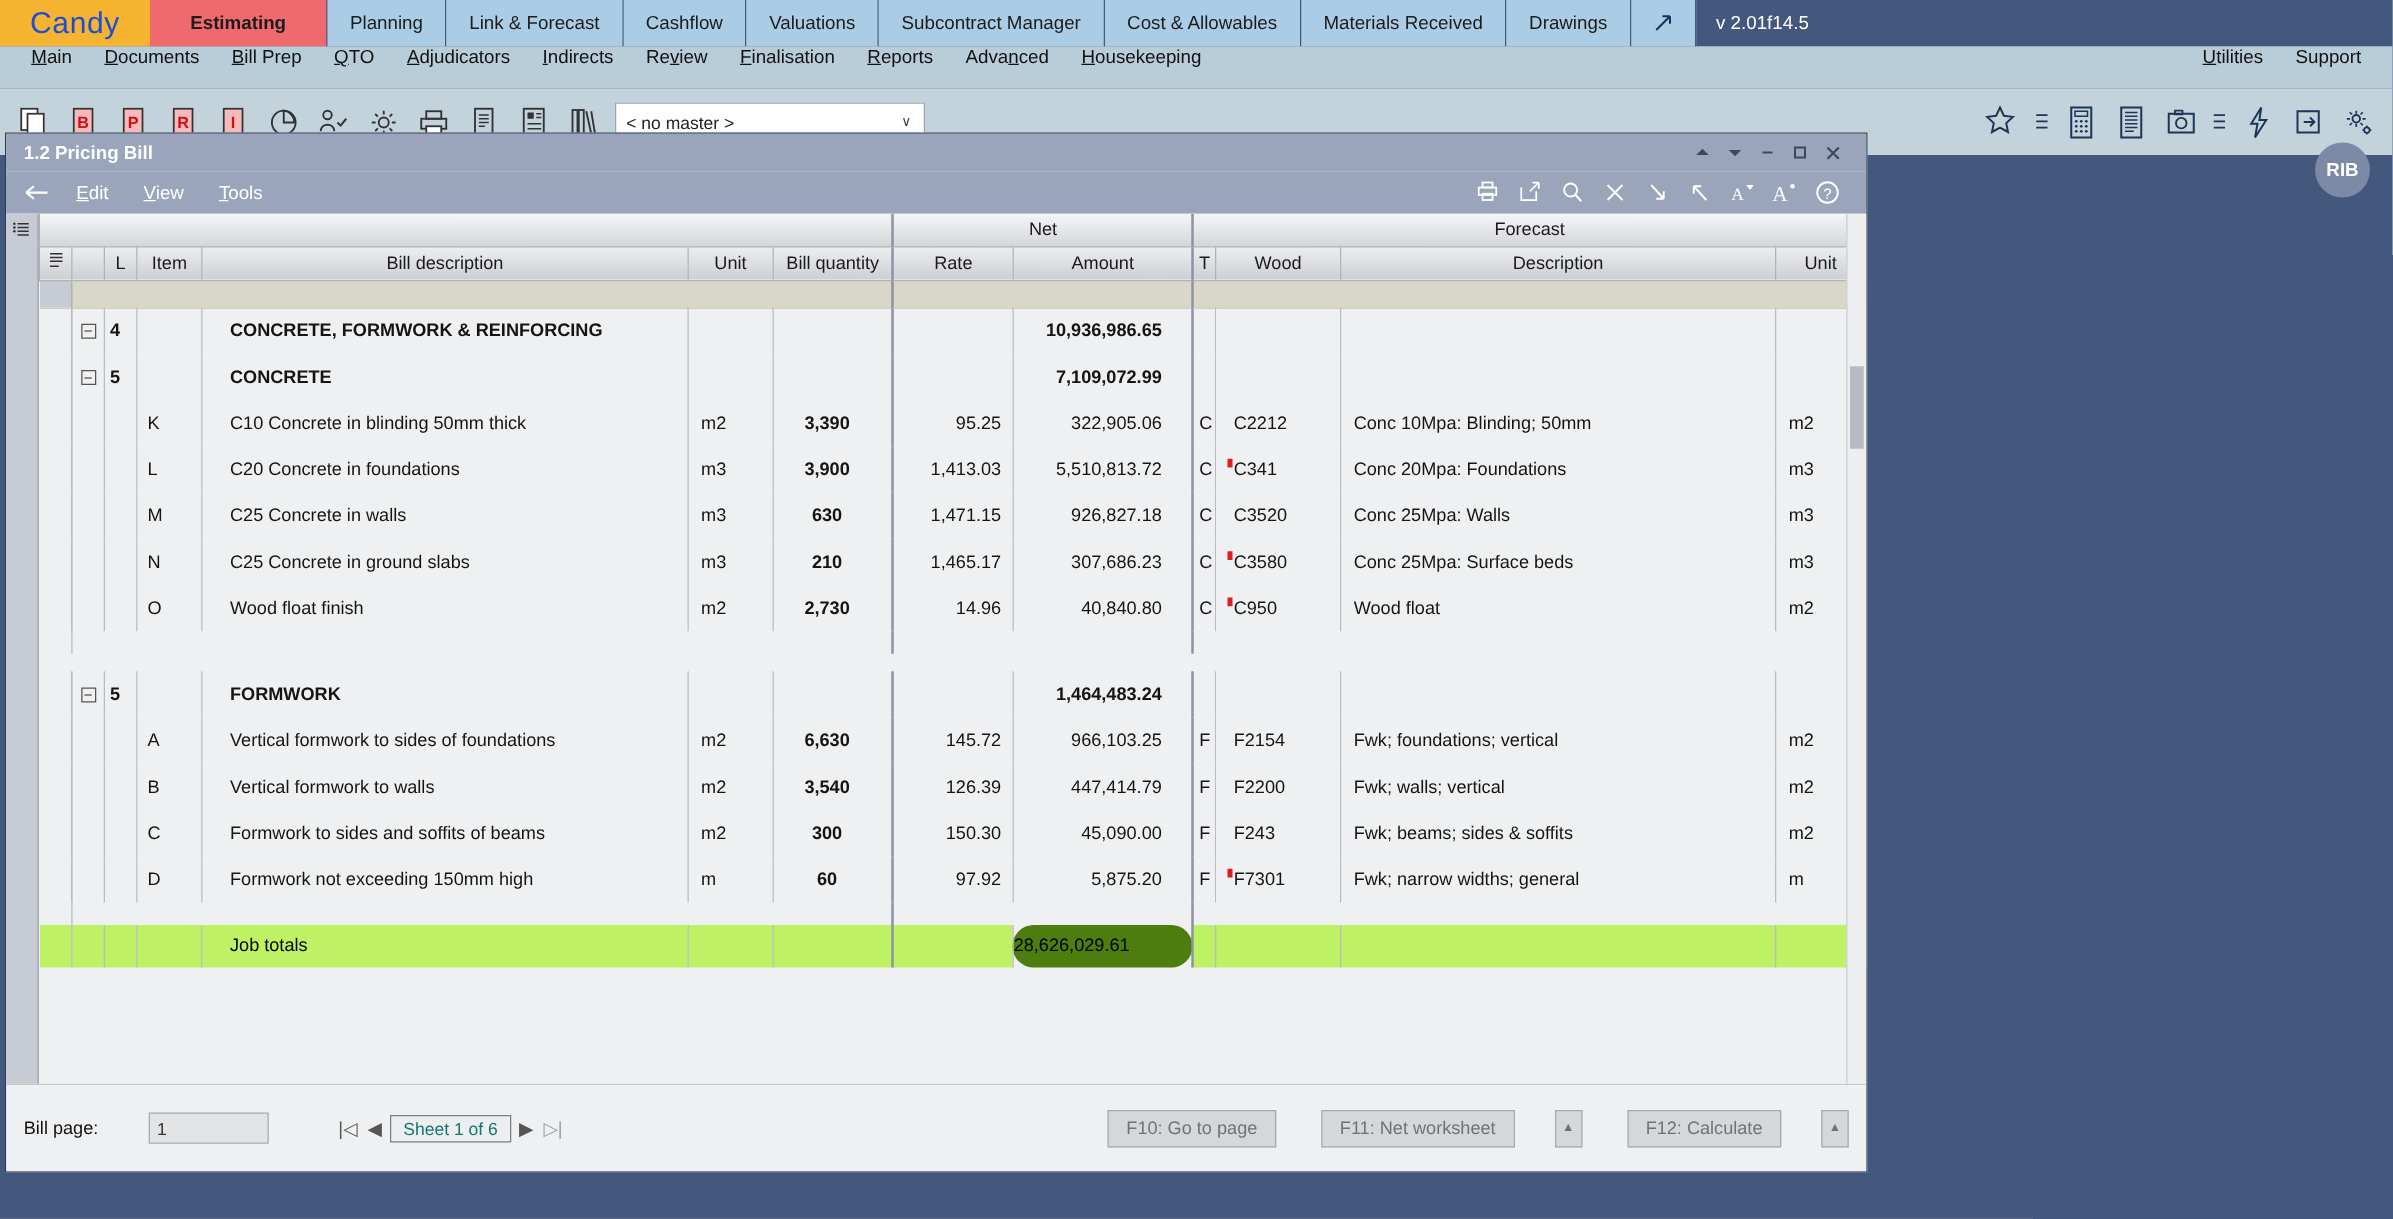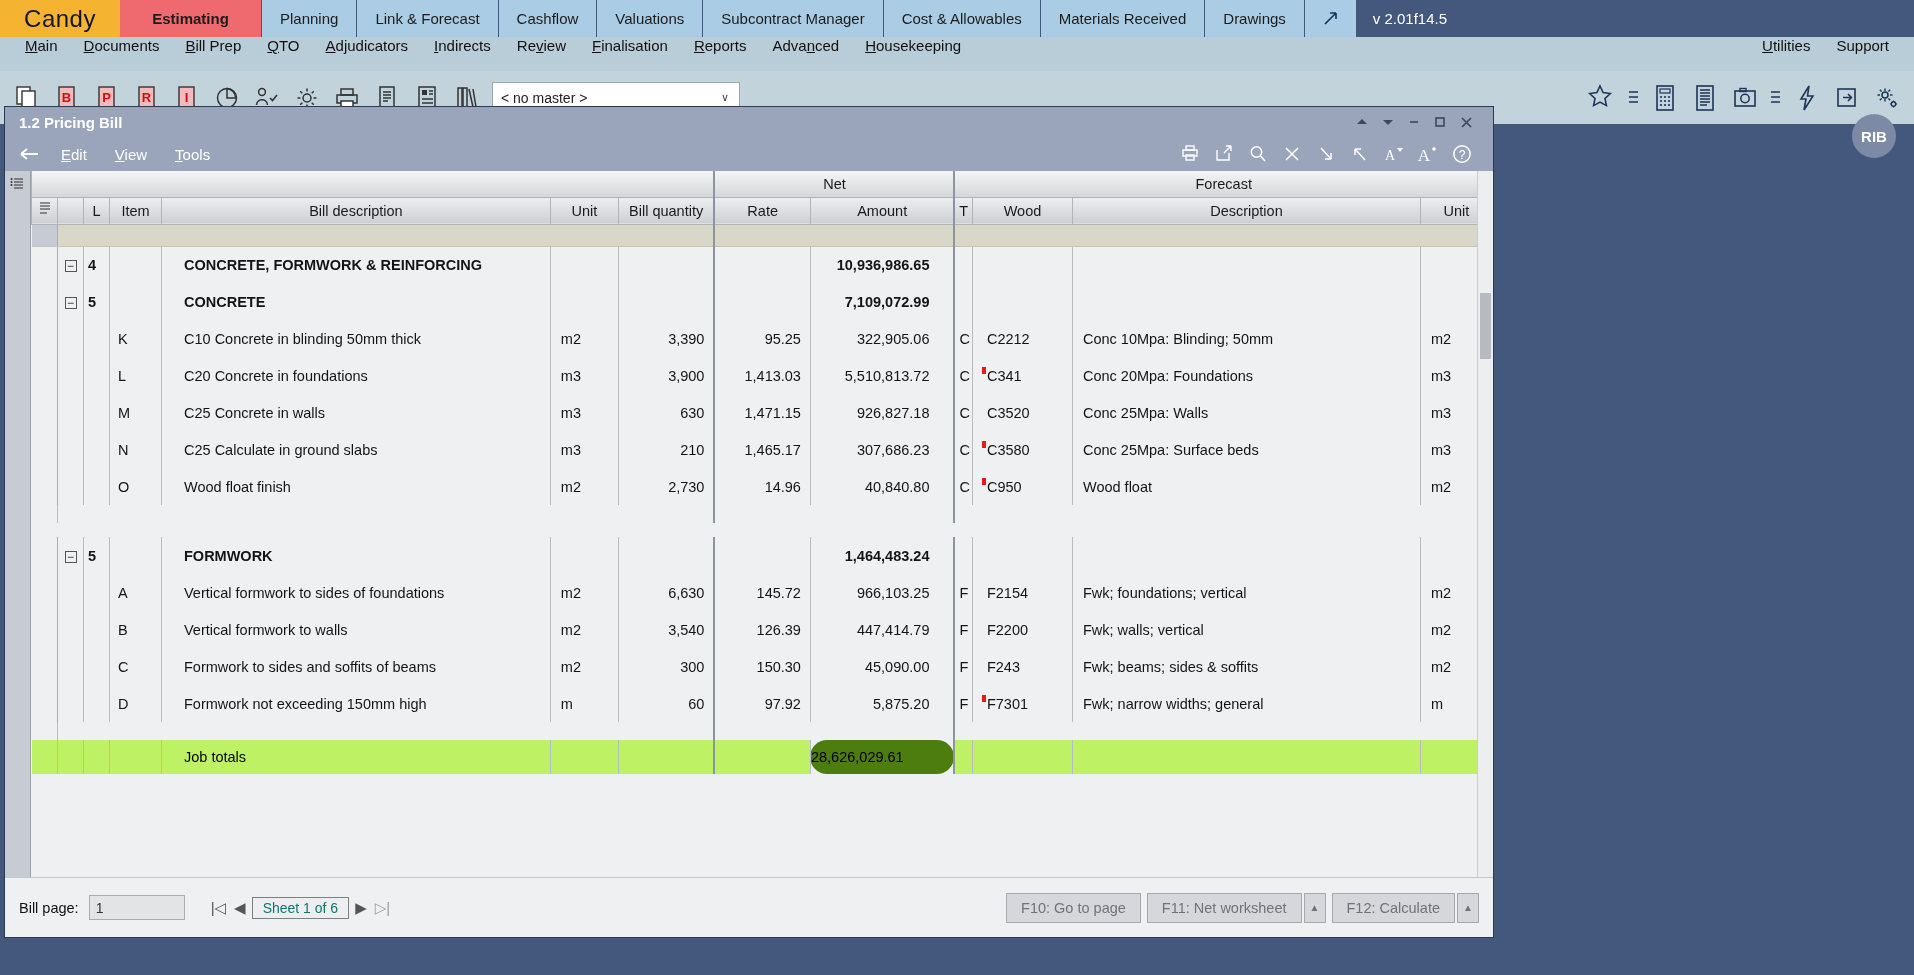--- a/index.html
+++ b/index.html
@@ -14,21 +14,21 @@
 
   
   #app-root { width: 1914px; height: 975px; position: relative; background: #44577d; }
 
   .topbar {
     height: 37px; display: flex; align-items: stretch;
     background: #3d5party;
     background: #44577d;
   }
   .brand {
-    width: 120px; background: #f5b332; color: #0f172a;
+    width: 120px; background: #f5b332; color: #1d4ed8;
     display: flex; align-items: center; justify-content: center;
     font-size: 24px; letter-spacing: .5px;
   }
   .tab {
     background: #aacce4; color: #1c1c1c;
     display: flex; align-items: center; justify-content: center;
     font-size: 15px; padding: 0 18px;
     border-right: 1px solid #44577d;
     white-space: nowrap;
   }
@@ -124,21 +124,21 @@
   td.gut { width: 26px; background: #c9ccd3; border-right: 1px solid #a8acb4; }
   td.expand { width: 26px; background: #eff0f1; text-align:center; border-right:none; }
   .exp-box {
     display:inline-block; width: 12px; height: 12px; border: 1px solid #555;
     line-height: 10px; font-size: 12px; text-align:center; color:#333; background:#eff0f1;
   }
   td.lvl { width: 26px; text-align: left; padding-left: 4px; font-weight: bold; }
   td.item { width: 52px; padding-left: 8px; }
   td.desc { padding-left: 22px; }
   td.unit { width: 68px; padding-left: 10px; }
-  td.qty  { width: 96px; text-align: right; padding-right: 9px; }
+  td.qty  { width: 96px; text-align: center; padding-right: 9px; font-weight: bold; }
   td.rate { width: 96px; text-align: right; padding-right: 9px; }
   td.amount { width: 144px; text-align: right; padding-right: 24px; }
   td.tcol { width: 18px; padding-left: 4px; }
   td.code { width: 100px; padding-left: 14px; position: relative; }
   td.pdesc { padding-left: 10px; }
   td.punit { width: 72px; padding-left: 10px; }
 
   .lvl4 { color: #e4760e; font-weight: bold; }
   .lvl5 { color: #2a6ebb; font-weight: bold; }
   .amt4 { color: #e4760e; font-weight: bold; }
@@ -152,22 +152,22 @@
   
   .vsep-left { border-left: 2px solid #8c93a3 !important; }
 
   
   .totals-row td { height: 34px; background: #bef264; border-right: 1px solid #b9bcc4; }
   .totals-row td.jt { padding-left: 22px; }
   .totals-row td.jtamt { text-align: left; padding-right: 9px; background: #4d7c0f; border-radius: 17px; }
 
   
   .winfooter {
-    height: 60px; background: #eff0f1; border-top: 1px solid #c4c7cd;
-    display: flex; align-items: center; padding: 0 14px; font-size: 14.5px; color:#111;
+    height: 70px; background: #eff0f1; border-top: 1px solid #c4c7cd;
+    display: flex; align-items: center; padding: 0 14px; font-size: 14.5px; color:#111;gap:30px;
   }
   .billpage-input {
     width: 96px; height: 25px; background: #e3e4e6; border: 1px solid #a9acb2;
     margin-left: 10px; padding: 0 6px; display:flex; align-items:center; font-size: 14px; color:#333;
   }
   .pager { display: flex; align-items: center; margin-left: 24px; gap: 4px; }
   .pgbtn { color:#555; font-size: 15px; padding: 0 2px; }
   .pgbtn.dim { color:#9aa0a8; }
   .sheetbox {
     border: 1px solid #7b7f86; background: #eceef0; padding: 2px 10px; font-size: 14px; color:#0f766e;
@@ -649,21 +649,21 @@
               <td class="cell code">C3520</td>
               <td class="cell pdesc">Conc 25Mpa: Walls</td>
               <td class="cell punit">m3</td>
             </tr>
 
             <tr class="datarow">
               <td class="gut"></td>
               <td class="expand cell"></td>
               <td class="cell lvl"></td>
               <td class="cell item">N</td>
-              <td class="cell desc subindent">C25 Calculate in ground slabs</td>
+              <td class="cell desc subindent">C25 Concrete in ground slabs</td>
               <td class="cell unit">m3</td>
               <td class="cell qty">210</td>
               <td class="cell rate vsep-left">1,465.17</td>
               <td class="cell amount">307,686.23</td>
               <td class="cell tcol vsep-left">C</td>
               <td class="cell code"><span class="redmark"></span><span>C3580</span></td>
               <td class="cell pdesc">Conc 25Mpa: Surface beds</td>
               <td class="cell punit">m3</td>
             </tr>
 

